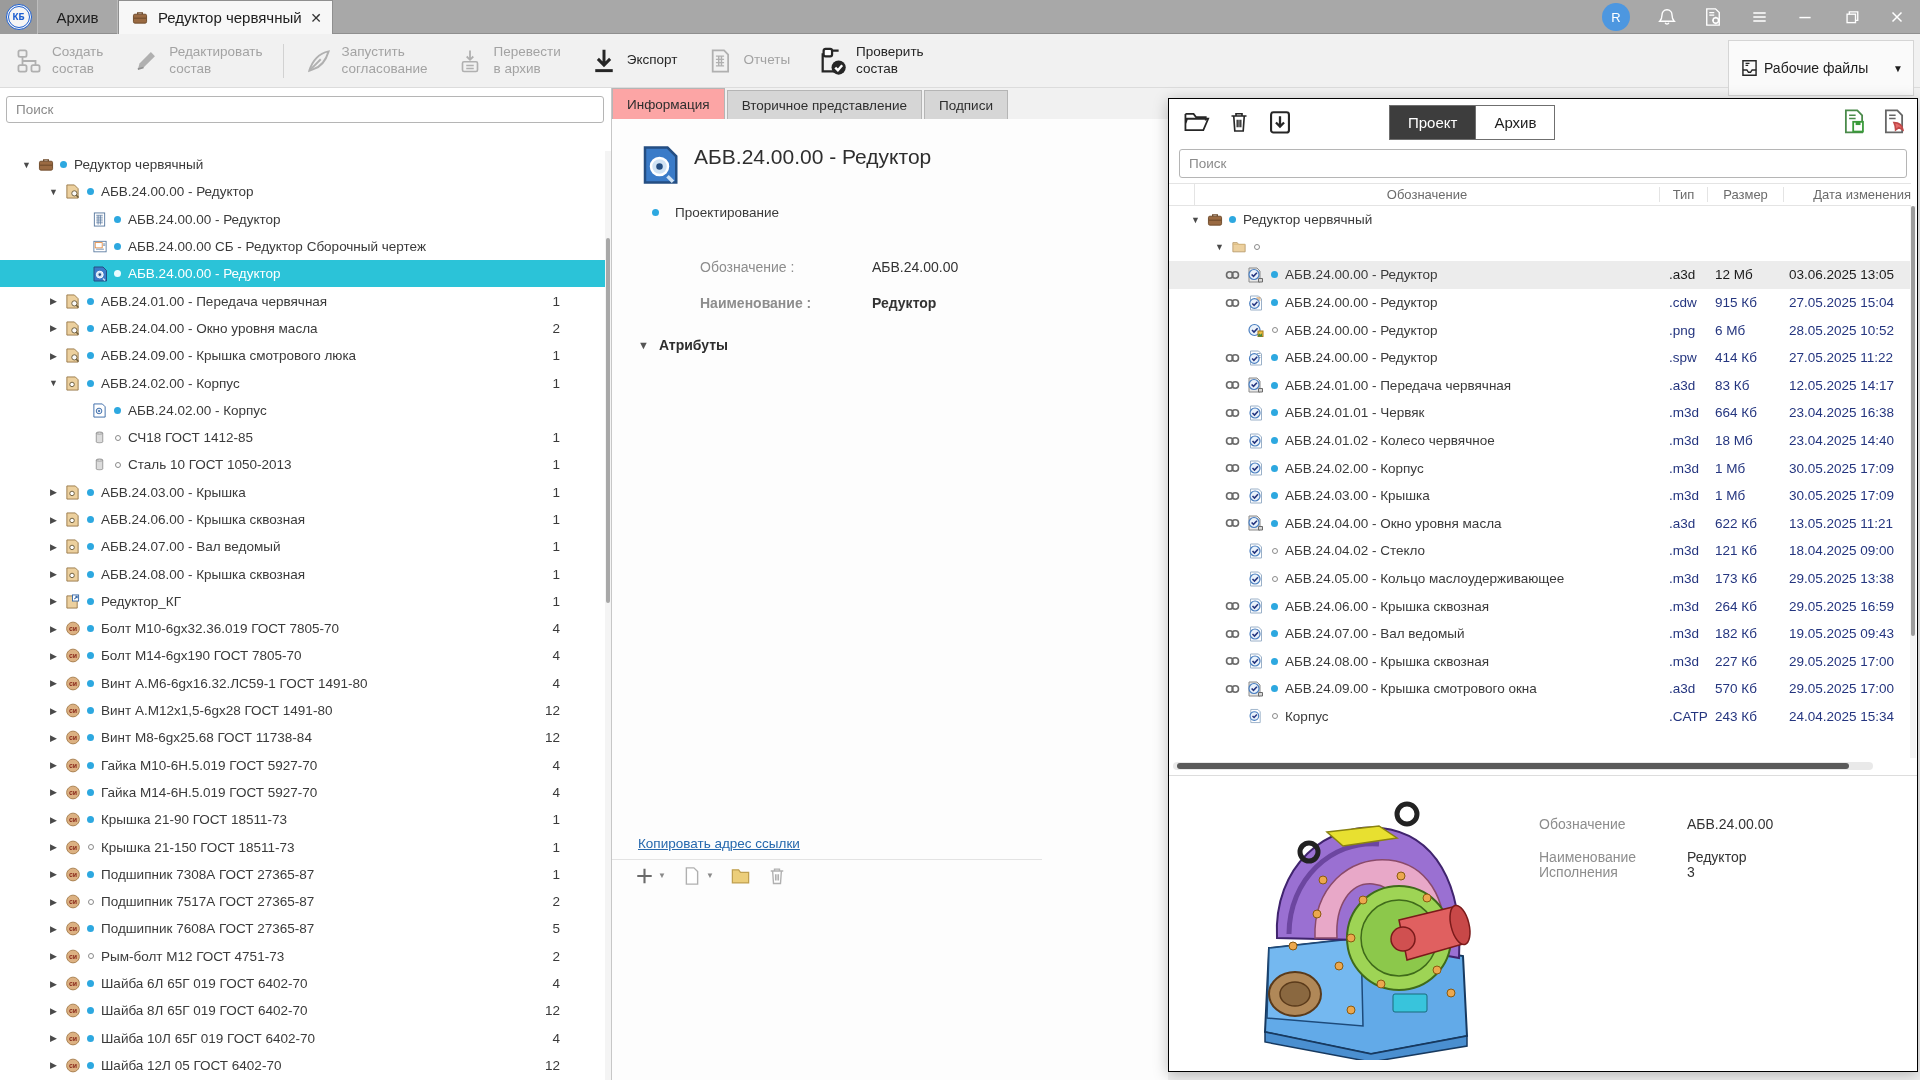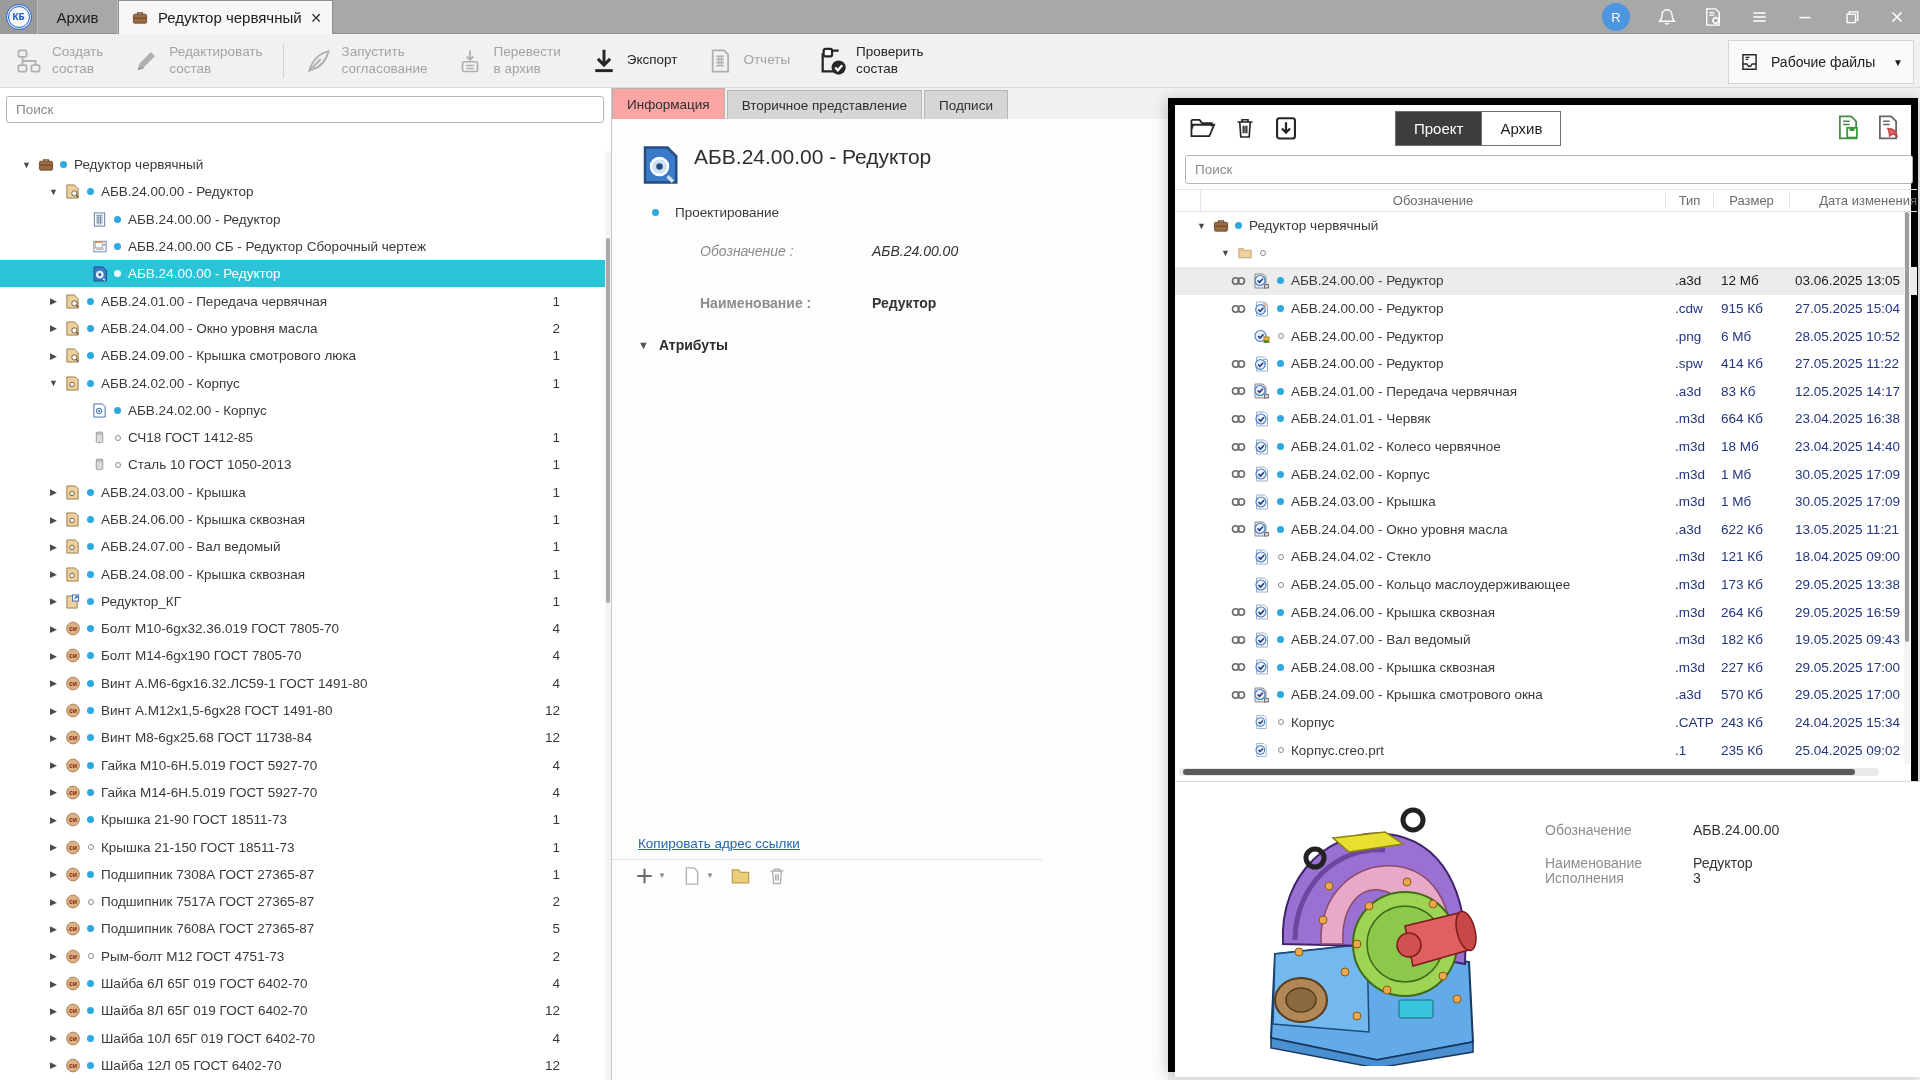--- a/index.html
+++ b/index.html
@@ -17,21 +17,21 @@
   .wbtn { width:46px; height:34px; display:flex; align-items:center; justify-content:center; }
   #avatar { width:28px; height:28px; margin-right:14px; border-radius:50%; background:#4d97e0; color:#fff; font-size:13px; display:flex; align-items:center; justify-content:center; }
 
   
   #toolbar { position:absolute; left:0; top:34px; width:1920px; height:54px; background:#f1f1f1; border-bottom:1px solid #dcdcdc; display:flex; align-items:center; }
   .tbtn { display:flex; align-items:center; gap:8px; padding:4px 14px; height:48px; }
   .tbtn .lbl { font-size:13.5px; line-height:1.25; white-space:pre-line; }
   .tbtn.disabled .lbl { color:#a3a3a3; }
   .tbtn.enabled .lbl { color:#262626; }
   .tsep { width:1px; height:34px; background:#d2d2d2; margin:0 6px; }
-  #working-files { position:absolute; right:6px; top:40px; height:44px; width:186px; background:#fafafa; border:1px solid #d5d5d5; display:flex; align-items:center; gap:11px; padding:0 10px; font-size:14px; color:#1d1d1d; }
+  #working-files { position:absolute; right:6px; top:40px; height:56px; width:186px; background:#fafafa; border:1px solid #d5d5d5; display:flex; align-items:center; gap:4px; padding:0 10px; font-size:14px; color:#1d1d1d; }
 
   
   #left-panel { position:absolute; left:0; top:88px; width:612px; height:992px; background:#fff; border-right:1px solid #c7c7c7; }
   #left-search { position:absolute; left:6px; top:8px; width:598px; height:27px; border:1px solid #b5b5b5; border-radius:3px; background:#fff; font-size:13.5px; color:#3a3a3a; padding:0 9px; font-family:inherit; }
   #left-search::placeholder, #right-search::placeholder { color:#8b8b8b; }
   #left-header { position:absolute; left:0; top:40px; width:606px; height:23px; display:flex; align-items:center; border-top:1px solid #e4e4e4; border-bottom:1px solid #e4e4e4; color:#6b6b6b; font-size:13px; }
   #left-header .h-name { flex:1; text-align:center; }
   #left-header .h-qty { width:60px; text-align:center; border-left:1px solid #e4e4e4; height:100%; line-height:22px; }
   #left-header .h-eye { width:42px; display:flex; align-items:center; justify-content:center; border-left:1px solid #e4e4e4; height:100%; }
   #left-rows { position:absolute; left:0; top:63px; width:606px; height:929px; overflow:hidden; }
@@ -64,21 +64,21 @@
   .fieldrow .fv { color:#333; }
   #attr-section { position:absolute; left:26px; top:218px; display:flex; align-items:center; gap:10px; font-size:14px; font-weight:bold; color:#2e2e2e; }
   #attr-section .ch { font-size:11px; color:#555; font-weight:normal; }
   #copy-link { position:absolute; left:26px; top:717px; font-size:13.5px; color:#2668ad; text-decoration:underline; }
   #center-hr { position:absolute; left:0px; top:740px; width:430px; height:1px; background:#e3e3e3; }
   #center-actions { position:absolute; left:22px; top:748px; display:flex; align-items:center; gap:16px; }
   .caret { font-size:8px; color:#8a8a8a; margin-left:3px; }
   .cact { display:flex; align-items:center; }
 
   
-  #right-panel { position:absolute; left:1168px; top:98px; width:750px; height:974px; background:#fff; border:7px solid #000000; box-shadow:0 3px 14px rgba(0,0,0,.25);padding-left:35px; }
+  #right-panel { position:absolute; left:1168px; top:98px; width:750px; height:974px; background:#fff; border:1px solid #000000; box-shadow:0 3px 14px rgba(0,0,0,.25);padding-left:35px; }
   #rp-toolbar { position:absolute; left:0; top:0; width:100%; height:46px; display:flex; align-items:center; padding:0 12px; gap:16px; }
   #rp-toggle { position:absolute; left:220px; top:6px; height:35px; display:flex; border:1px solid #6f6f6f; }
   .tgl { padding:0 18px; display:flex; align-items:center; font-size:15px; }
   .tgl.active { background:#3d3d3d; color:#fff; }
   .tgl.inactive { background:#fff; color:#1d1d1d; border-left:1px solid #6f6f6f; }
   #rp-right-icons { position:absolute; right:10px; top:8px; display:flex; gap:14px; }
   #right-search { position:absolute; left:10px; top:50px; width:728px; height:29px; border:1px solid #b5b5b5; border-radius:3px; font-size:13.5px; color:#3a3a3a; padding:0 9px; font-family:inherit; }
   #rp-header { position:absolute; left:0; top:84px; width:742px; height:23px; display:flex; align-items:center; border-top:1px solid #e4e4e4; border-bottom:1px solid #e4e4e4; color:#6b6b6b; font-size:13px; }
   #rp-header .h-ind { width:26px; border-right:1px solid #e4e4e4; height:100%; }
   #rp-header .h-name { flex:1; text-align:center; }
@@ -810,21 +810,21 @@
           </svg>
         </span>
       <span id="obj-title">АБВ.24.00.00 - Редуктор</span>
     </div>
     <div id="obj-status">
       <span class="dot f">
           <i></i>
         </span>
       <span>Проектирование</span>
     </div>
-    <div class="fieldrow" style="top:124px;font-style:italic;">
+    <div class="fieldrow" style="top:140px;">
       <span class="fl">Обозначение :</span>
         <span class="fv">АБВ.24.00.00</span>
     </div>
     <div class="fieldrow" style="top:176px;font-weight:bold;">
       <span class="fl">Наименование :</span>
         <span class="fv">Редуктор</span>
     </div>
     <div id="attr-section">
       <span class="ch">▼</span>
       <span>Атрибуты</span>
@@ -1320,38 +1320,20 @@
           <i></i>
         </span>
         <span class="t">Корпус</span>
         <span class="c-type">.CATP</span>
         <span class="c-size">243 Кб</span>
         <span class="c-date">24.04.2025 15:34</span>
       </div>
       <div class="rrow">
         <span style="width:52px;flex:none;"></span>
         <span class="lnk"></span>
-        <span class="ic" style="width:24px;">
-          <svg width="15" height="16" viewBox="0 0 16 16" fill="none">
-            <path d="M3 1h7.5l2.5 2.5V15H3z" fill="#fff" stroke="#9ab0c8"></path>
-            <circle cx="6.8" cy="8" r="4.6" fill="#eaf2fb" stroke="#4a7fc0" stroke-width="1.2"></circle>
-            <path d="M4.8 8l1.7 1.7 3-3.3" stroke="#24357f" stroke-width="1.5"></path>
-          </svg>
-        </span>
-        <span class="dot h">
-          <i></i>
-        </span>
-        <span class="t">Корпус.creo.prt</span>
-        <span class="c-type">.1</span>
-        <span class="c-size">235 Кб</span>
-        <span class="c-date">25.04.2025 09:02</span>
-      </div>
-      <div class="rrow">
-        <span style="width:52px;flex:none;"></span>
-        <span class="lnk"></span>
       </div>
     </div>
   <div id="rp-hscroll">
       <i></i>
     </div>
   <div id="rp-vscroll">
       <i></i>
     </div>
   <div id="rp-bottom">
     <div id="preview-img">

